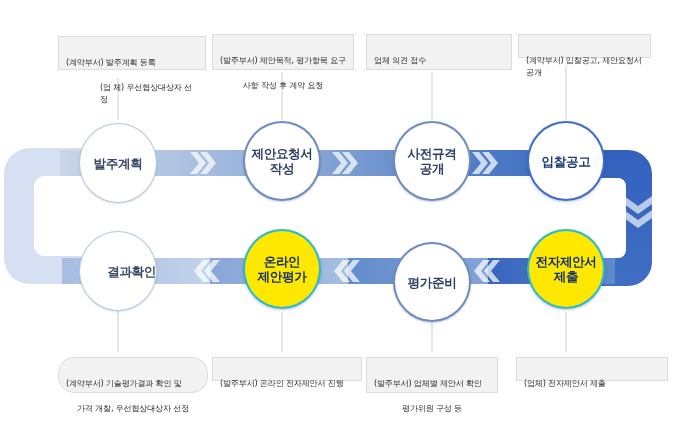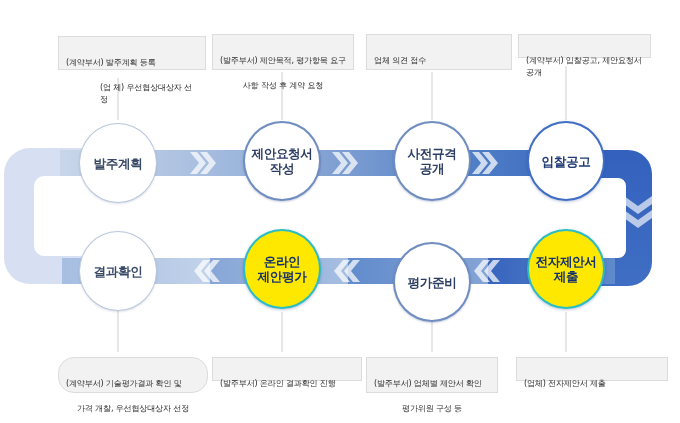--- a/index.html
+++ b/index.html
@@ -190,21 +190,21 @@
 <div class="note top" style="left:518px;top:34px;width:133px;height:24px;">
   <span class="ln">(계약부서) 입찰공고, 제안요청서 공개</span>
 </div>
 
 <div class="note bot rindent" style="left:58px;top:357px;width:150px;height:36px;border-radius:16px;">
   <span class="ln">(계약부서) 기술평가결과 확인 및</span>
   <span class="ln">가격 개찰, 우선협상대상자 선정</span>
 </div>
 
 <div class="note bot" style="left:212px;top:357px;width:150px;height:24px;">
-  <span class="ln">(발주부서) 온라인 결과확인 진행</span>
+  <span class="ln">(발주부서) 온라인 전자제안서 진행</span>
 </div>
 
 <div class="note bot rindent" style="left:366px;top:357px;width:132px;height:36px;">
   <span class="ln">(발주부서) 업체별 제안서 확인</span>
   <span class="ln">평가위원 구성 등</span>
 </div>
 
 <div class="note bot" style="left:516px;top:357px;width:152px;height:24px;">
   <span class="ln">(업체) 전자제안서 제출</span>
 </div>
@@ -220,21 +220,21 @@
 
 <div class="node mid" style="left:393px;top:121px;">
   <span class="lbl">사전규격
 공개</span>
 </div>
 
 <div class="node strong" style="left:527px;top:121px;">
   <span class="lbl">입찰공고</span>
 </div>
 
-<div class="node lite" style="left:79px;top:231px;">
+<div class="node lite" style="left:79px;top:231px;justify-content:flex-end;">
   <span class="lbl">결과확인</span>
 </div>
 
 <div class="node hilite" style="left:243px;top:229px;">
   <span class="lbl">온라인
 제안평가</span>
 </div>
 
 <div class="node mid" style="left:393px;top:242px;">
   <span class="lbl">평가준비</span>

